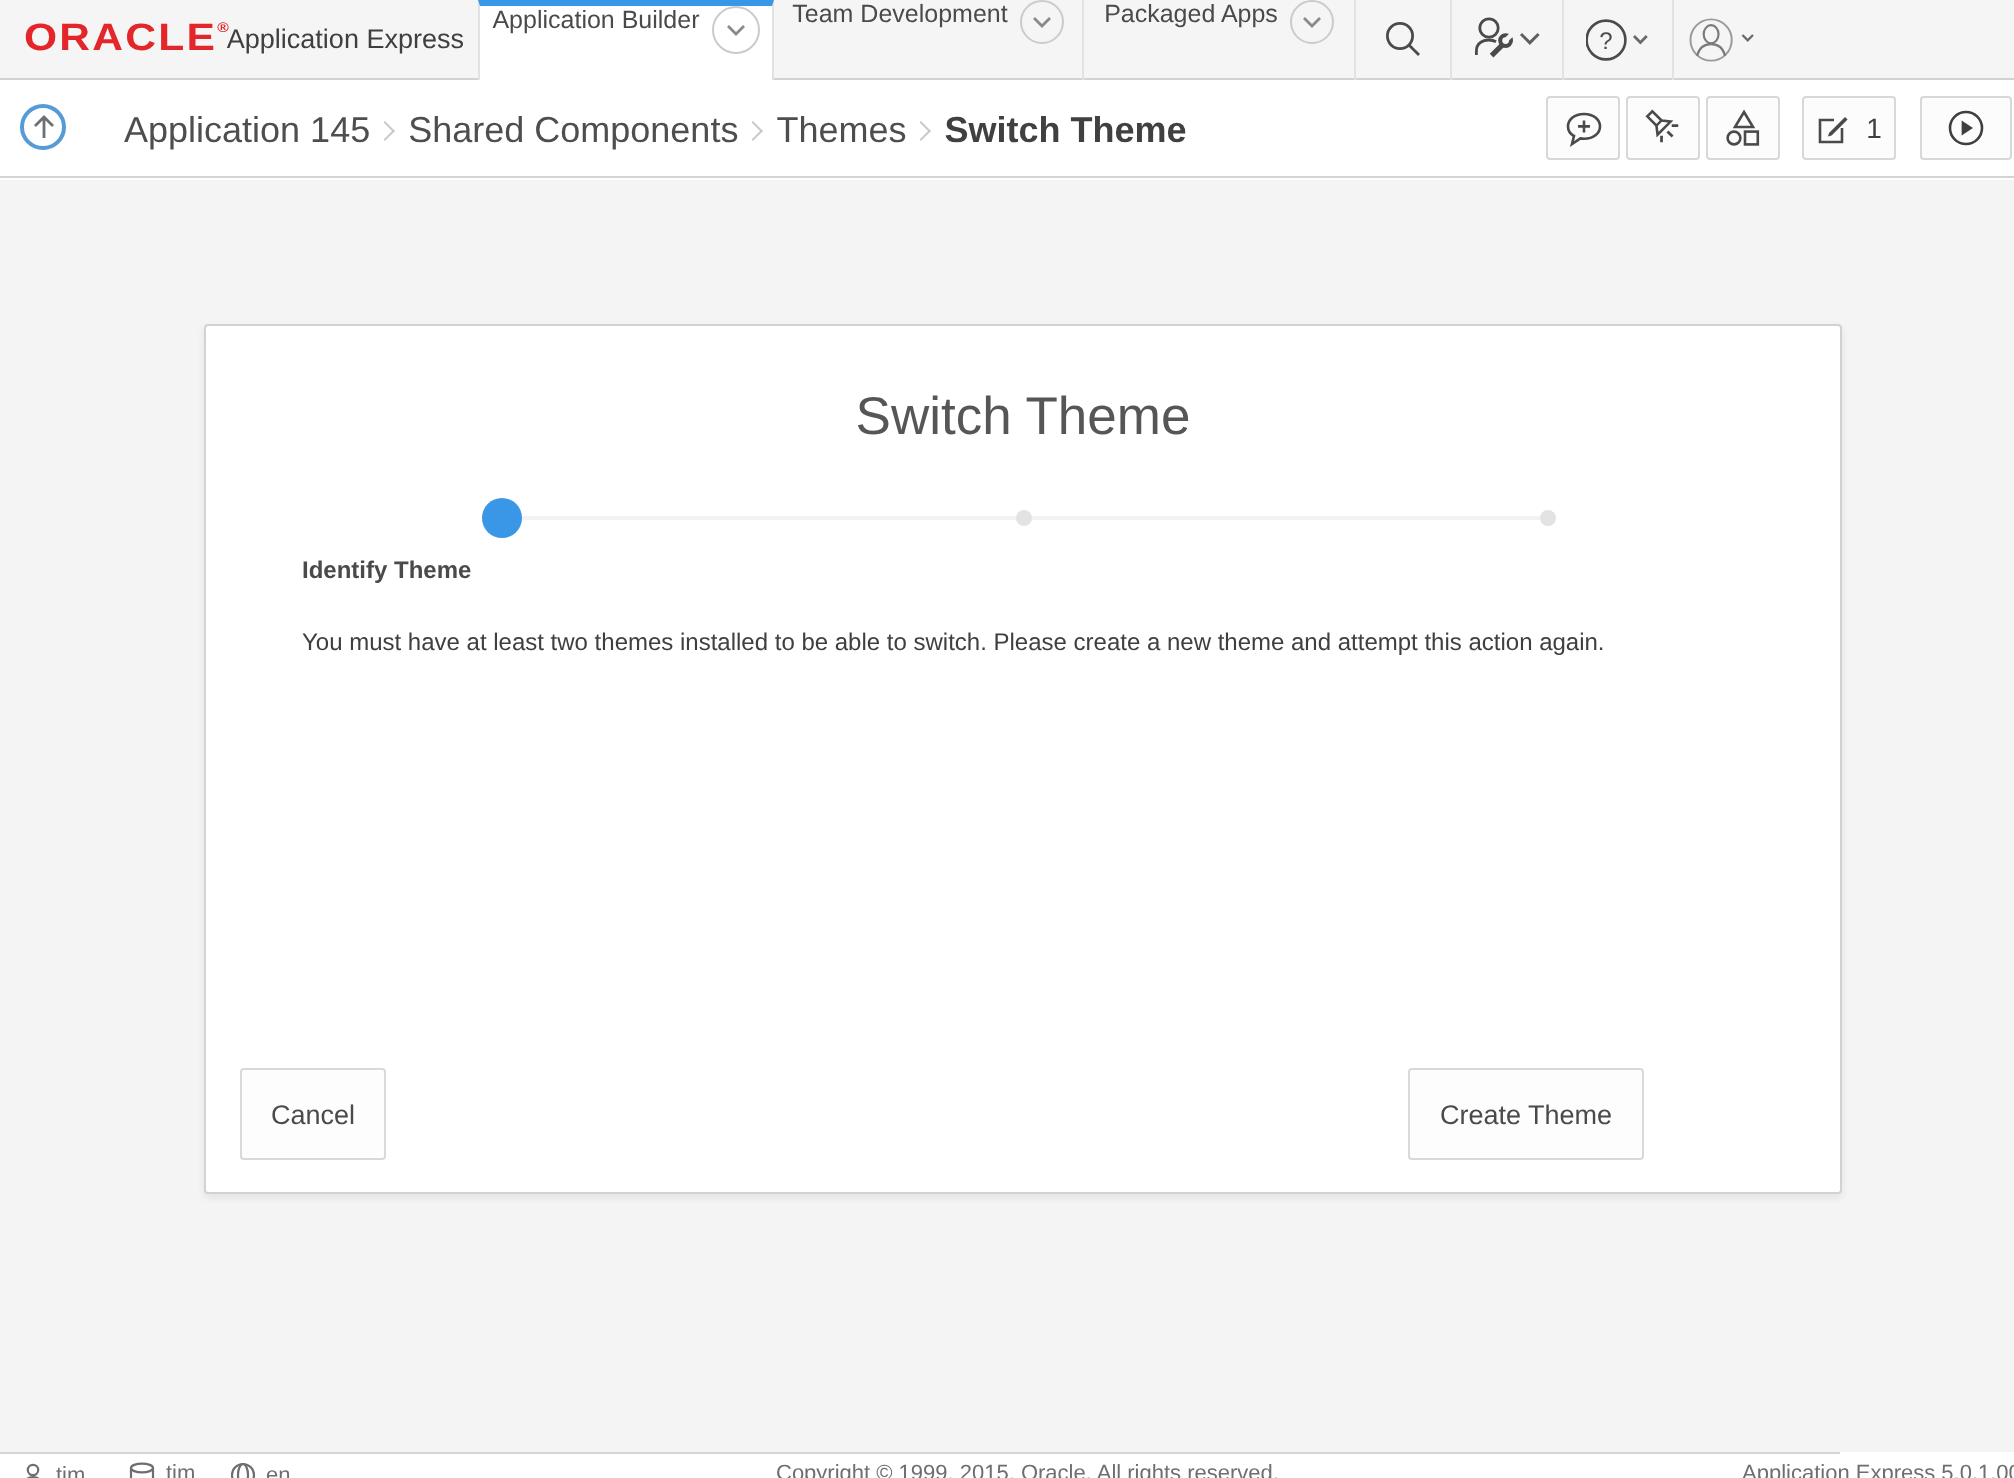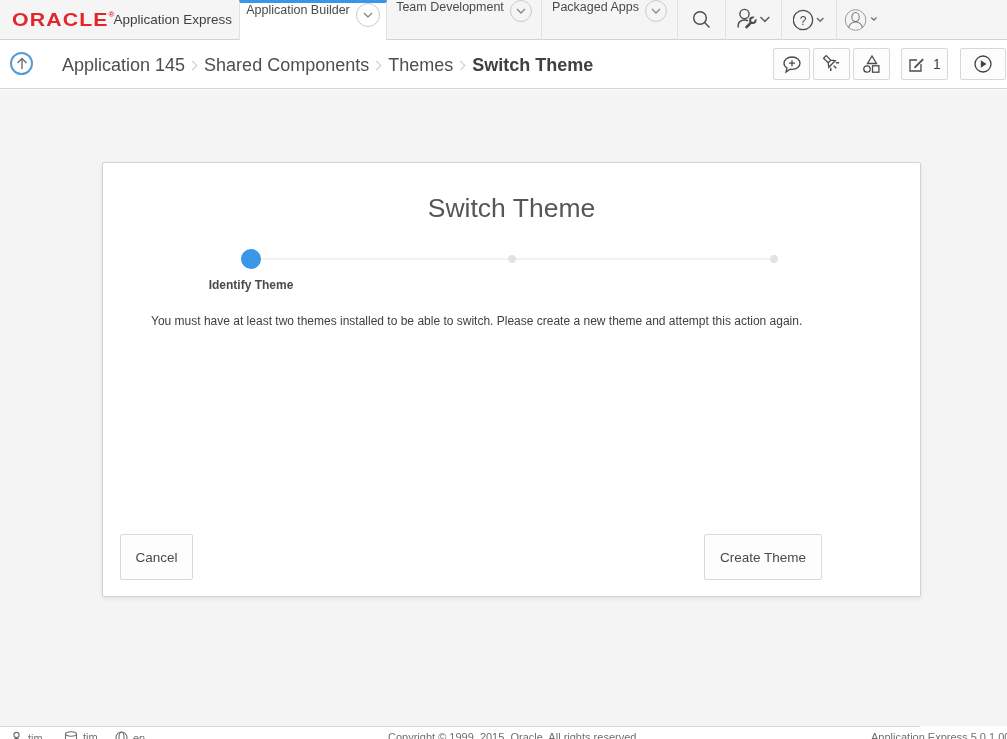--- a/index.html
+++ b/index.html
@@ -28,21 +28,21 @@
 .bbtn { position:absolute; top:8px; height:32px; background:#fcfcfc; border:1px solid #d8d8d8; border-radius:2px; display:flex; align-items:center; justify-content:center; color:#404040; }
 
 
 .content { position:absolute; top:90px; left:0; width:1007px; height:636px; background:#f4f4f5; }
 .card { position:absolute; left:102px; top:72px; width:819px; height:435px; background:#fff; border:1px solid #d2d2d2; border-radius:2px; box-shadow:0 2px 4px rgba(0,0,0,0.07); }
 .cardtitle { margin-top:30px; text-align:center; font-size:26.5px; color:#565656; font-weight:normal; }
 .track { position:absolute; left:148px; top:95px; width:523px; height:2px; background:#f2f2f2; }
 .dot { position:absolute; border-radius:50%; }
 .dot.big { width:20px; height:20px; background:#3a97e8; left:138px; top:86px; }
 .dot.small { width:8px; height:8px; background:#e3e3e3; top:92px; }
-.steplabel { position:absolute; left:48px; top:115px; width:200px; text-align:center; font-size:12px; font-weight:bold; color:#4a4a4a; }
+.steplabel { position:absolute; left:48px; top:115px; width:200px; font-size:12px; font-weight:bold; color:#4a4a4a; }
 .bodytext { position:absolute; left:48px; top:151px; font-size:12px; color:#3f3f3f; }
 .btn { position:absolute; top:371px; height:46px; border:1px solid #d9d9d9; border-radius:2px; background:#fdfdfd; font-size:13.5px; color:#4a4a4a; display:flex; align-items:center; justify-content:center; }
 .btn.cancel { left:17px; width:73px; }
 .btn.create { left:601px; width:118px; }
 .btn.next { left:723px; width:79px; background:#2e76b0; border-color:#2a6da5; color:#fff; font-weight:bold; }
 
 
 .footer { position:absolute; top:726px; left:0; width:920px; height:13px; background:#fff; border-top:1px solid #d6d6d6; font-size:11px; color:#6e6e6e; }
 .fitem { position:absolute; top:4px; display:flex; align-items:center; white-space:nowrap; }
 </style>

